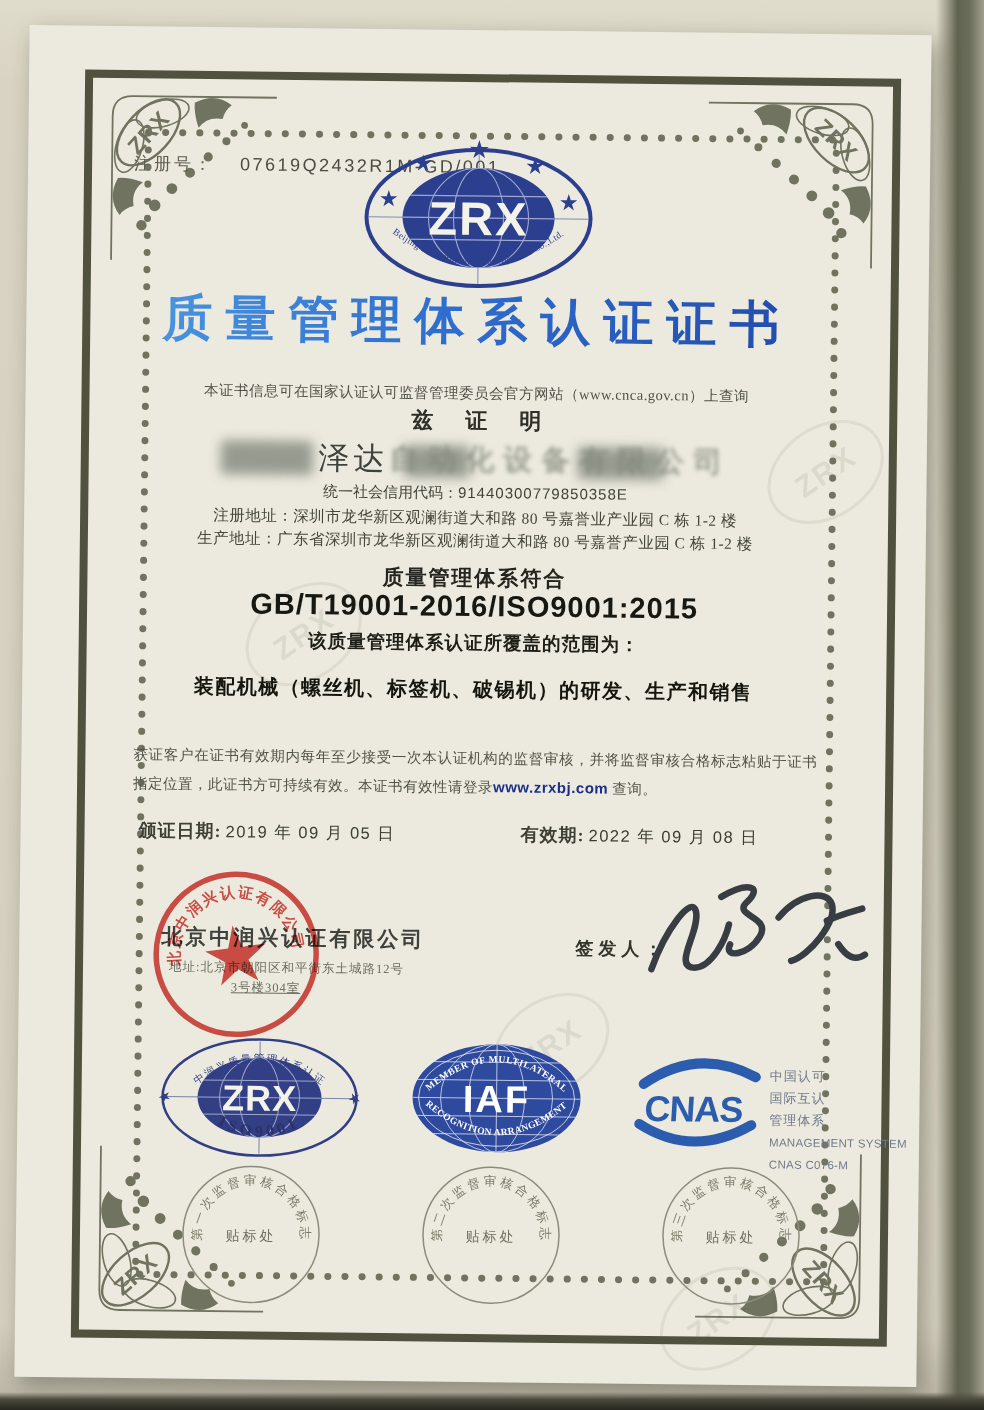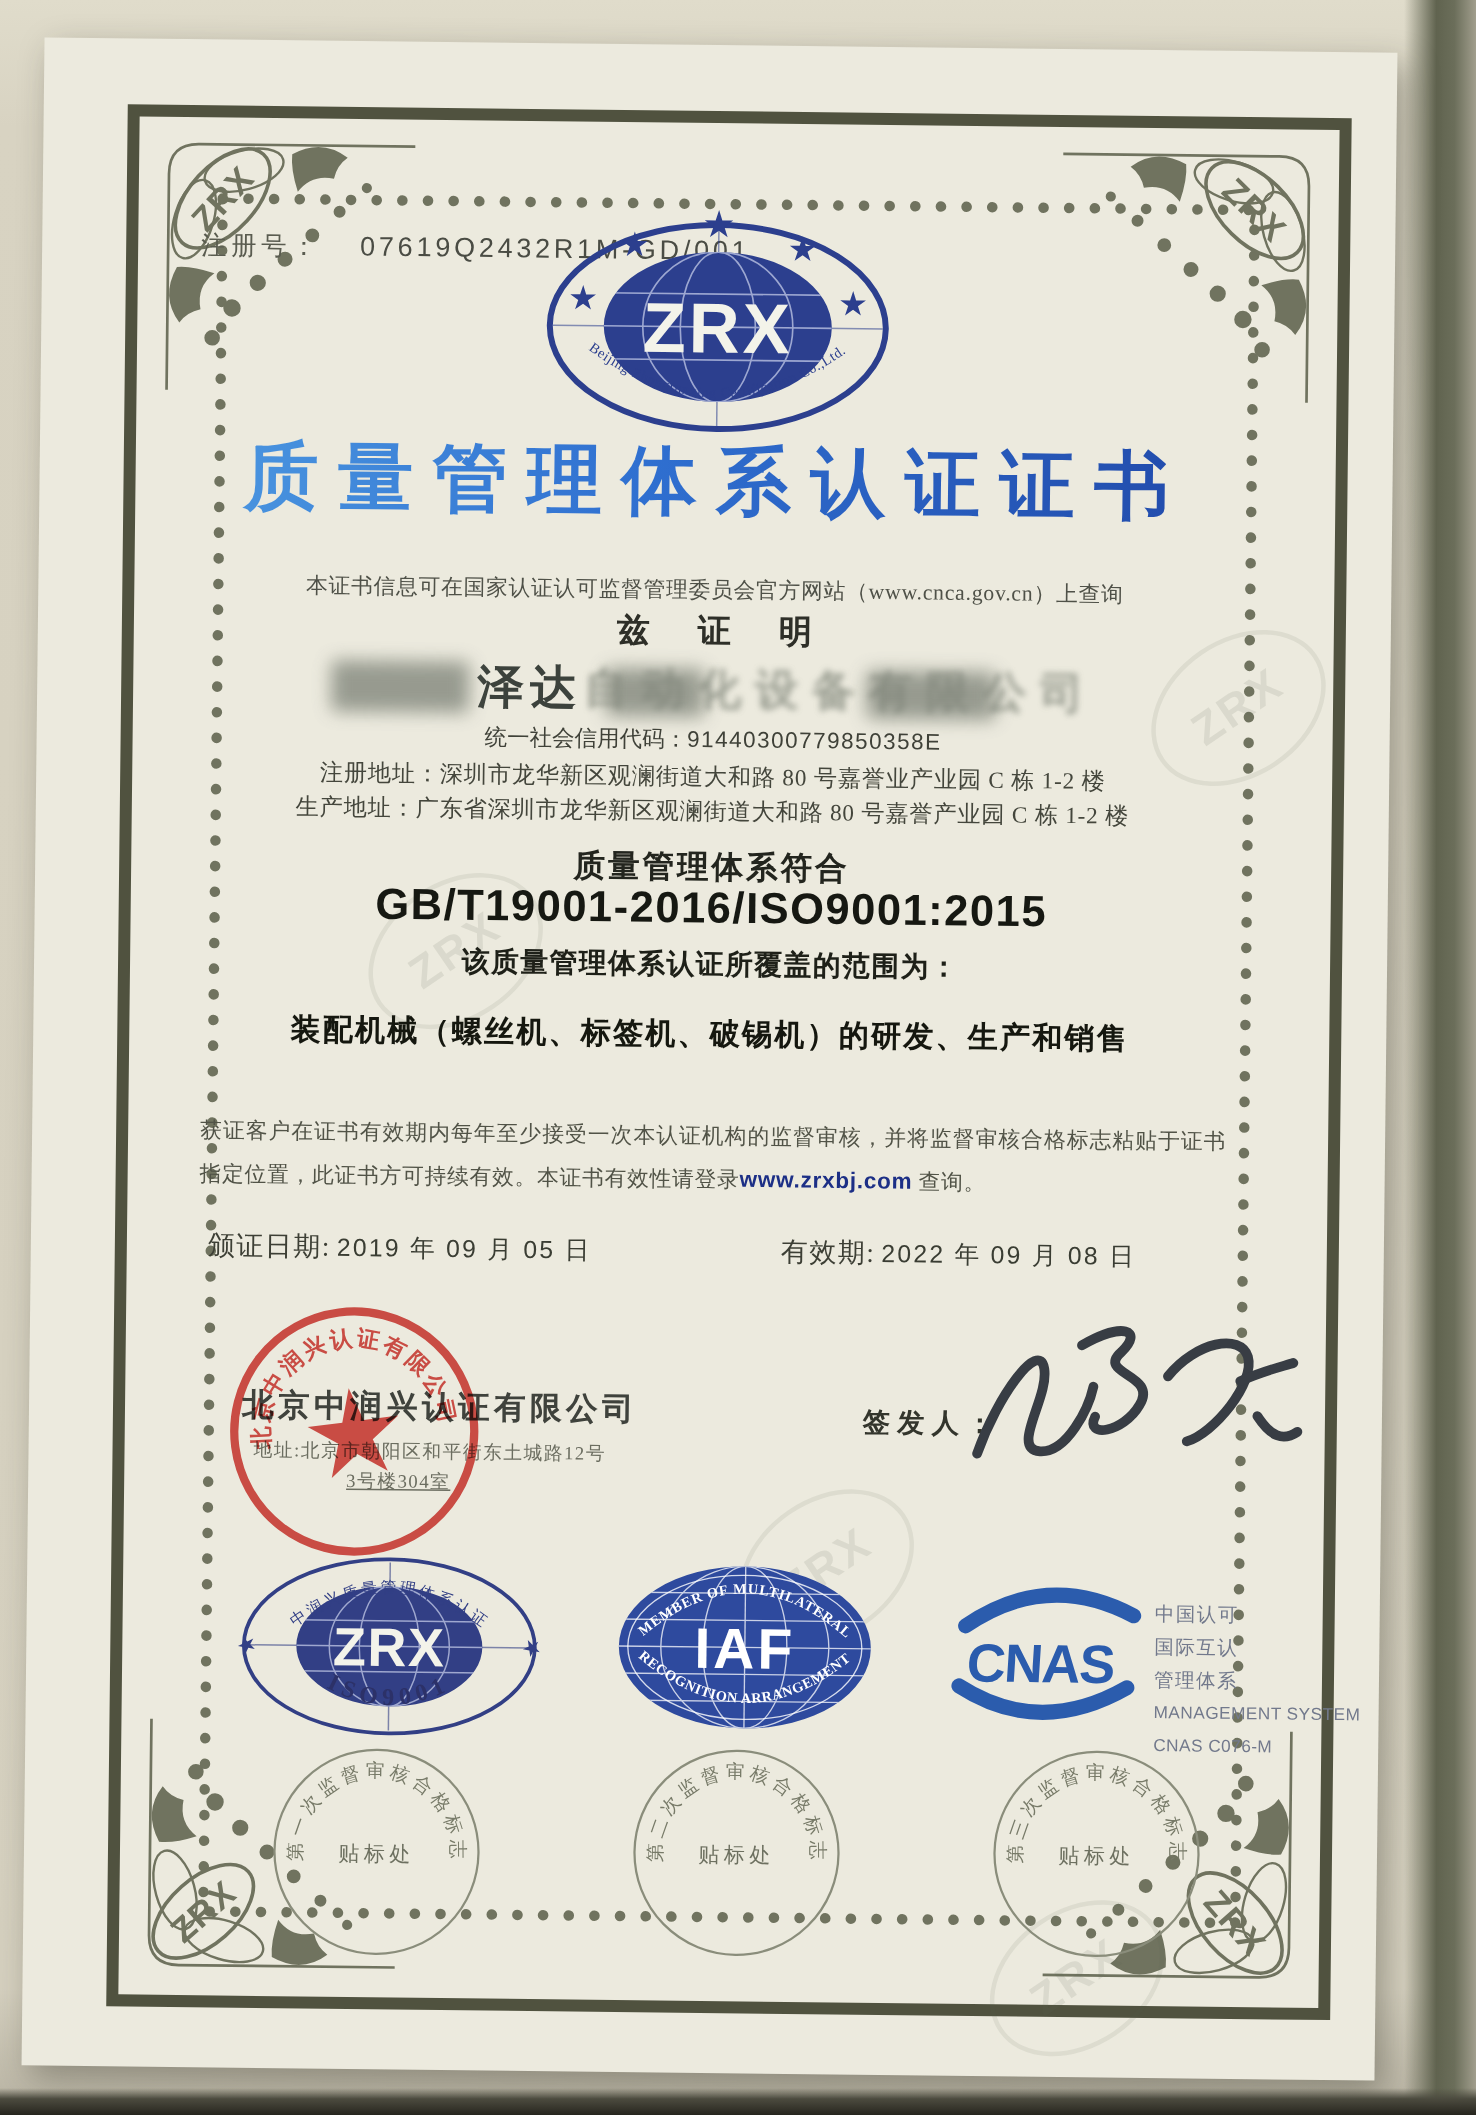--- a/index.html
+++ b/index.html
@@ -32,38 +32,38 @@
   .title{top:258px;left:0;width:100%;text-align:center;
     font-family:"Liberation Sans","DejaVu Sans",sans-serif;
     font-weight:700;font-size:50px;letter-spacing:13px;
     background:linear-gradient(95deg,#55a5e6 0%,#2f6fd0 45%,#1d3f9f 100%);
     -webkit-background-clip:text;background-clip:text;color:transparent;}
   .info-line{top:354px;left:0;width:100%;text-align:center;font-size:14.5px;color:#4f5148;letter-spacing:.5px;}
   .certify{top:376px;left:0;width:100%;text-align:center;font-weight:700;font-size:22px;
     letter-spacing:32px;color:#2e2f28;text-indent:32px;}
   .company-row{top:406px;left:0;width:100%;height:48px;display:flex;justify-content:center;align-items:center;}
   .blurbox{display:inline-block;width:92px;height:34px;background:#82877c;filter:blur(6px);opacity:.8;border-radius:3px;}
-  .company-clear{font-weight:700;font-size:31px;color:#3c423c;letter-spacing:4px;margin:0 1px 0 6px;text-align:center;}
+  .company-clear{font-weight:400;font-size:31px;color:#3c423c;letter-spacing:4px;margin:0 1px 0 6px;text-align:center;}
   .company-blur-wrap{position:relative;display:inline-block;}
   .company-blur{font-weight:700;font-size:29px;color:#7b8175;filter:blur(2.2px);opacity:.7;letter-spacing:9px;}
   .obox1{position:absolute;left:14px;top:6px;width:66px;height:32px;}
   .obox2{position:absolute;left:188px;top:6px;width:86px;height:32px;}
   .credit-line{top:454px;left:0;width:100%;text-align:center;font-size:15px;color:#3f4138;}
   .credit-val{font-family:"Liberation Sans","DejaVu Sans",sans-serif;font-size:15px;letter-spacing:1px;}
   .addr1{top:478px;} .addr2{top:501px;}
   .addr{left:0;width:100%;text-align:center;font-size:15.5px;color:#44463c;letter-spacing:.5px;}
   .conform{top:534px;left:0;width:100%;text-align:center;font-weight:700;font-size:21px;color:#23251e;letter-spacing:2px;}
   .standard{top:560px;left:0;width:100%;text-align:center;font-family:"Liberation Sans","DejaVu Sans",sans-serif;
     font-weight:700;font-size:29px;color:#161812;letter-spacing:1px;}
   .scope-intro{top:600px;left:0;width:100%;text-align:center;font-weight:700;font-size:18.5px;color:#1e2018;letter-spacing:1px;}
   .scope{top:646px;left:0;width:100%;text-align:center;font-weight:700;font-size:20px;color:#15170f;letter-spacing:1.5px;}
   .para{top:714px;left:112px;width:684px;font-size:14.5px;line-height:1.95;color:#515347;text-align:justify;letter-spacing:.5px;}
   .para .url{font-family:"Liberation Sans","DejaVu Sans",sans-serif;font-weight:700;color:#1c2f86;font-size:15px;}
   .date-row{top:792px;left:0;width:100%;height:30px;}
-  .date-label{font-weight:400;font-size:18px;color:#3d3f35;letter-spacing:1px;}
+  .date-label{font-weight:700;font-size:18px;color:#3d3f35;letter-spacing:1px;}
   .date-val{font-family:"Liberation Sans","DejaVu Sans",sans-serif;font-size:16.5px;color:#3a3d33;letter-spacing:1.5px;}
   .issue{left:118px;} .expiry{left:500px;}
   .issuer-name{top:896px;left:142px;font-weight:700;font-size:21px;color:#3f423c;letter-spacing:3px;}
   .issuer-addr1{top:932px;left:150px;font-size:12.5px;color:#6b6d60;letter-spacing:1px;}
   .issuer-addr2{top:952px;left:212px;font-size:12.5px;color:#6b6d60;letter-spacing:1px;text-decoration:underline;}
   .signer{top:905px;left:556px;font-weight:700;font-size:18px;color:#33352c;letter-spacing:5px;}
   .sig{left:612px;top:832px;transform:rotate(-4deg);}
   .stamp{left:128px;top:838px;mix-blend-mode:multiply;opacity:.9;transform:rotate(-8deg);}
   .cnas-text{top:1032px;left:752px;color:#72798c;font-family:"Liberation Sans","DejaVu Sans",sans-serif;}
   .cnas-text div{font-size:13px;line-height:22px;letter-spacing:1px;}

